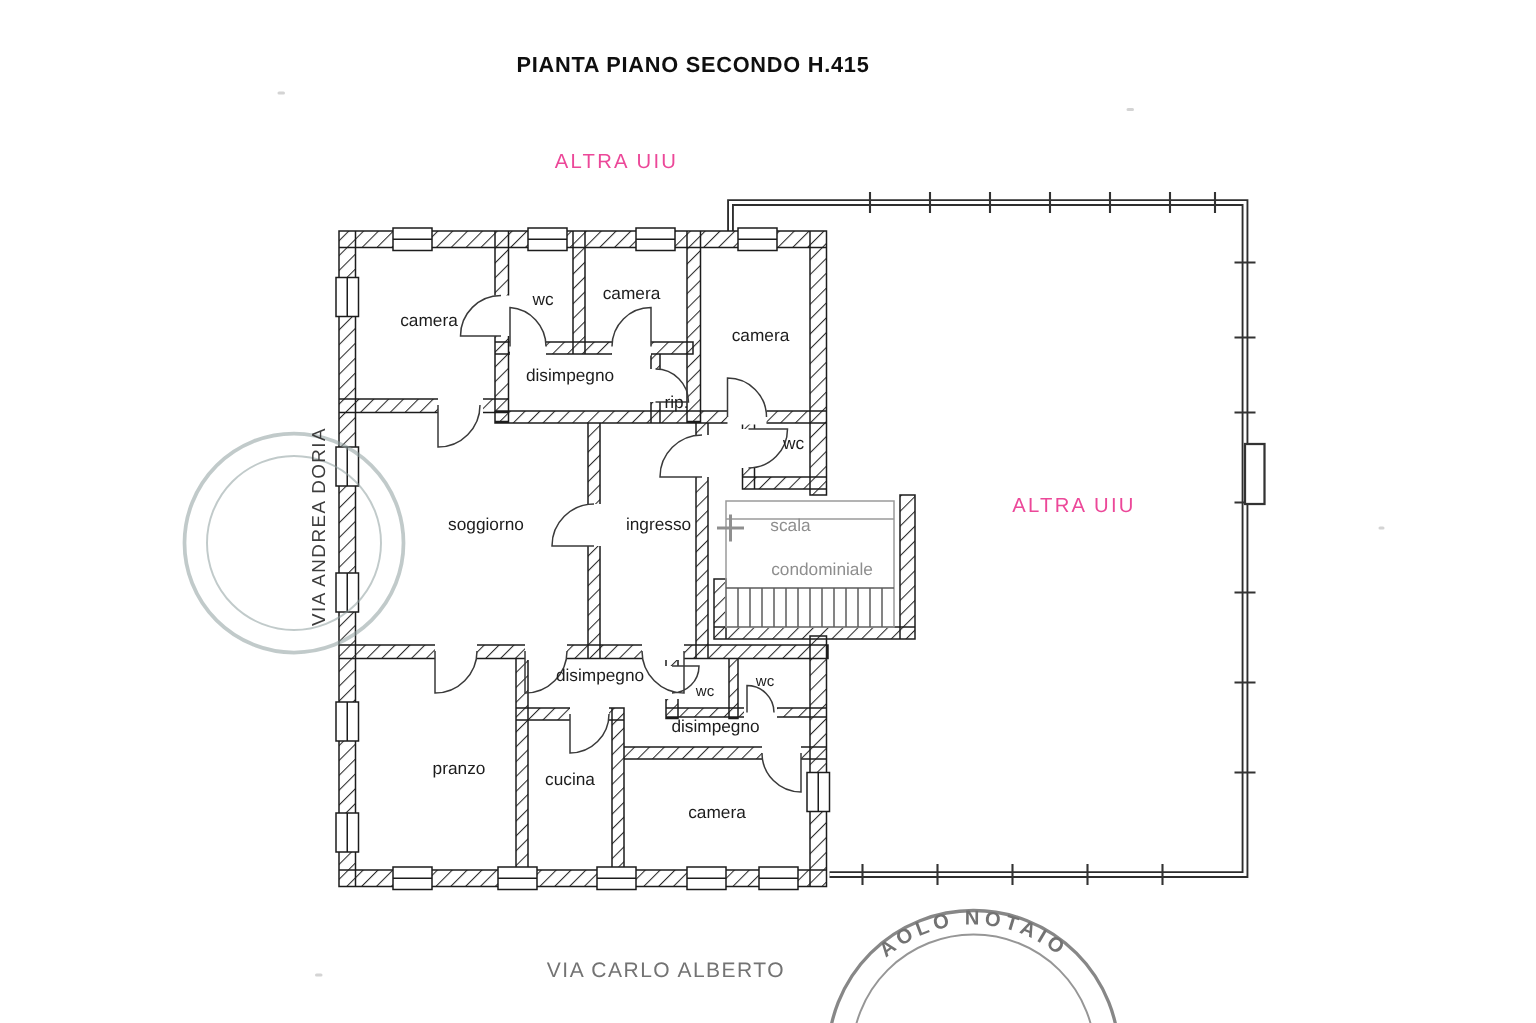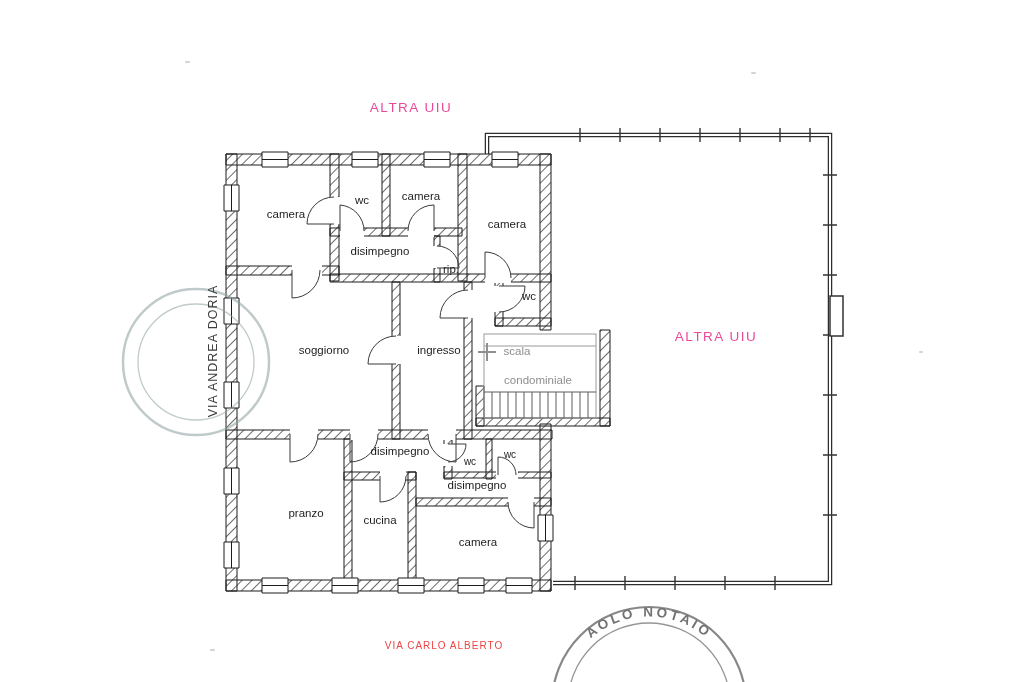--- a/index.html
+++ b/index.html
@@ -8,23 +8,23 @@
     overflow:hidden;font-family:"Liberation Sans",sans-serif;
   }
   svg.plan{position:absolute;left:0;top:0;}
   .lbl{
     position:absolute;transform:translate(-50%,-50%);
     white-space:nowrap;color:#1d1d1d;font-size:11.5px;line-height:1;
   }
   .lbl.sm{font-size:10px;}
   .lbl.title{font-size:14.5px;letter-spacing:.5px;color:#0f0f0f;font-weight:bold;}
   .lbl.unit{font-size:13.5px;letter-spacing:1.5px;color:#ec4899;}
-  .lbl.street{font-size:10px;letter-spacing:1px;color:#ef4444;}
+  .lbl.street{font-size:14px;letter-spacing:1px;color:#737373;}
   .lbl.vert{transform:translate(-50%,-50%) rotate(-90deg);color:#3c3c3c;letter-spacing:1px;font-size:12.5px;}
-  .lbl.gray{color:#8e8e8e;}
+  .lbl.gray{color:#8e8e8e;margin-left:10px;}
 </style>
 </head>
 <body>
 
 <div class="page">
 
   <svg class="plan" width="1024" height="682" viewBox="0 0 1024 682">
     <defs>
       <pattern id="hatch" patternUnits="userSpaceOnUse" width="7" height="7" patternTransform="rotate(45)">
         <rect width="7" height="7" fill="#ffffff"></rect>
@@ -99,20 +99,21 @@
       <circle cx="649" cy="704" r="81" fill="none" stroke="#7c7c7c" stroke-width="1.3"></circle>
       <path id="stamp-arc" d="M587 642A88 88 0 0 1 711 642" fill="none" stroke="none"></path>
       <text font-size="13.5" font-weight="bold" letter-spacing="3" fill="#4f4f4f" font-family="Liberation Sans, sans-serif">
         <textPath href="#stamp-arc" startOffset="50%" text-anchor="middle">AOLO NOTAIO</textPath>
       </text>
     </g>
 
     <path opacity="0.5" d="M186 62h3 M752 73h3 M211 650h3 M920 352h2" stroke="#aaaaaa" stroke-width="2" stroke-linecap="round" fill="none"></path>
   </svg>
 
+  <div class="lbl title" style="left:462px;top:44px">PIANTA PIANO SECONDO H.415</div>
   <div class="lbl unit" style="left:411px;top:108px">ALTRA UIU</div>
   <div class="lbl unit" style="left:716px;top:337px">ALTRA UIU</div>
   <div class="lbl vert" style="left:213px;top:351px">VIA ANDREA DORIA</div>
   <div class="lbl street" style="left:444px;top:646px">VIA CARLO ALBERTO</div>
 
   <div class="lbl" style="left:286px;top:215px">camera</div>
   <div class="lbl" style="left:362px;top:201px">wc</div>
   <div class="lbl" style="left:421px;top:197px">camera</div>
   <div class="lbl" style="left:507px;top:225px">camera</div>
   <div class="lbl" style="left:380px;top:252px">disimpegno</div>

